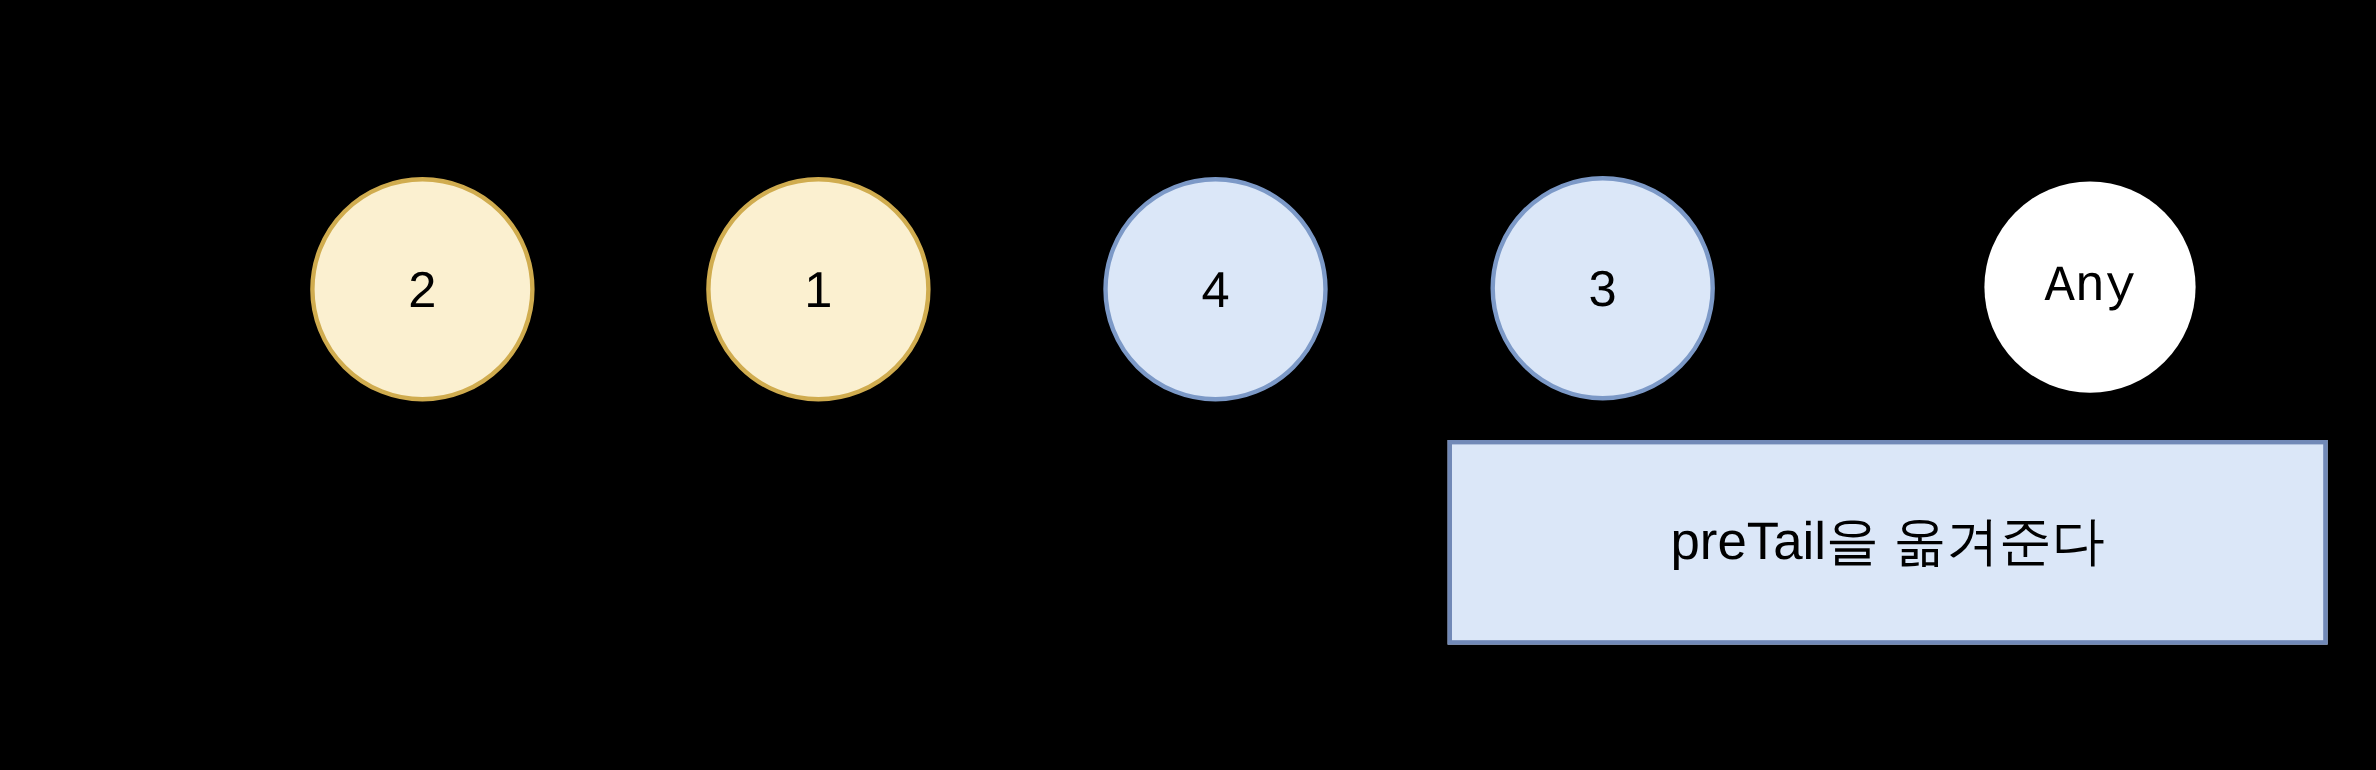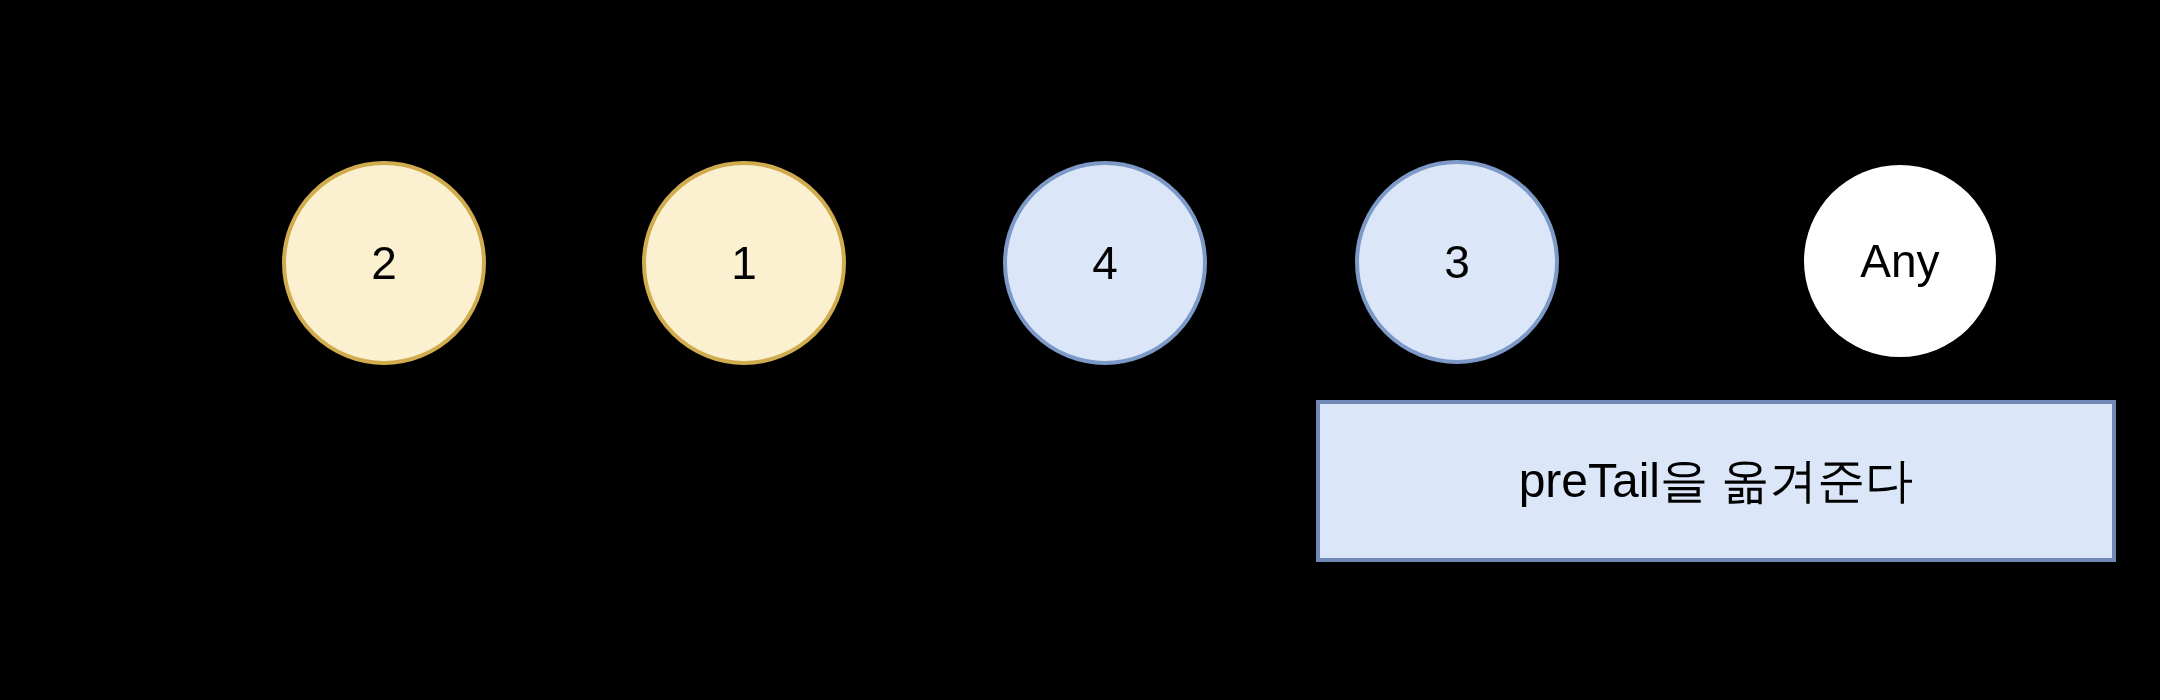--- a/index.html
+++ b/index.html
@@ -29,28 +29,28 @@
   .node .node-label {
     font-size: 46px;
     line-height: 1;
     color: #000000;
     user-select: none;
   }
   .node-2   { left: 282px;  top: 161px; width: 204px; height: 204px; }
   .node-1   { left: 642px;  top: 161px; width: 204px; height: 204px; }
   .node-4   { left: 1003px; top: 161px; width: 204px; height: 204px; }
   .node-3   { left: 1355px; top: 160px; width: 204px; height: 204px; }
-  .node-any { left: 1804px; top: 165px; width: 192px; height: 192px; border: none; }
+  .node-any { left: 1804px; top: 165px; width: 192px; height: 192px; border: none; font-family: Liberation Mono, monospace; }
   .callout {
     position: absolute;
     box-sizing: border-box;
     left: 1316px;
     top: 400px;
     width: 800px;
-    height: 162px;
+    height: 186px;
     border: 4px solid transparent;
     display: flex;
     align-items: center;
     justify-content: center;
   }
   .callout .callout-label {
     font-size: 48px;
     line-height: 1.2;
     color: #000000;
     user-select: none;

